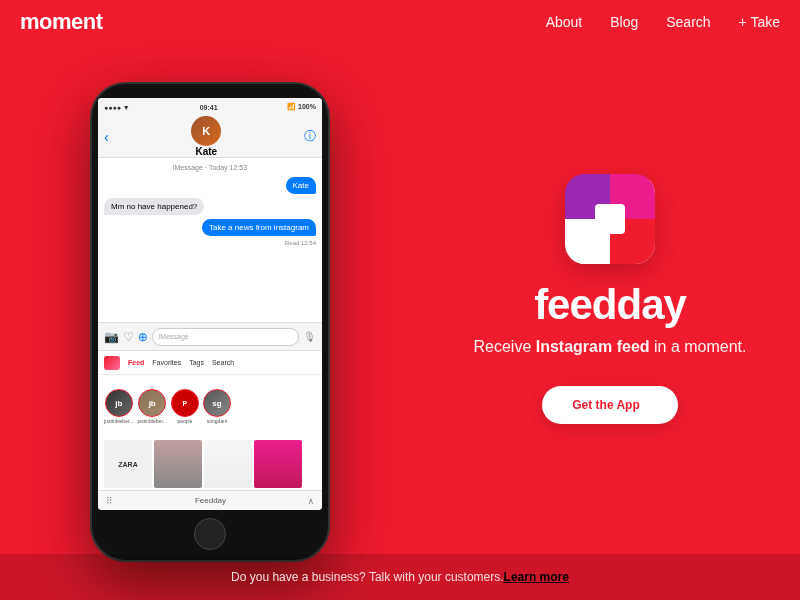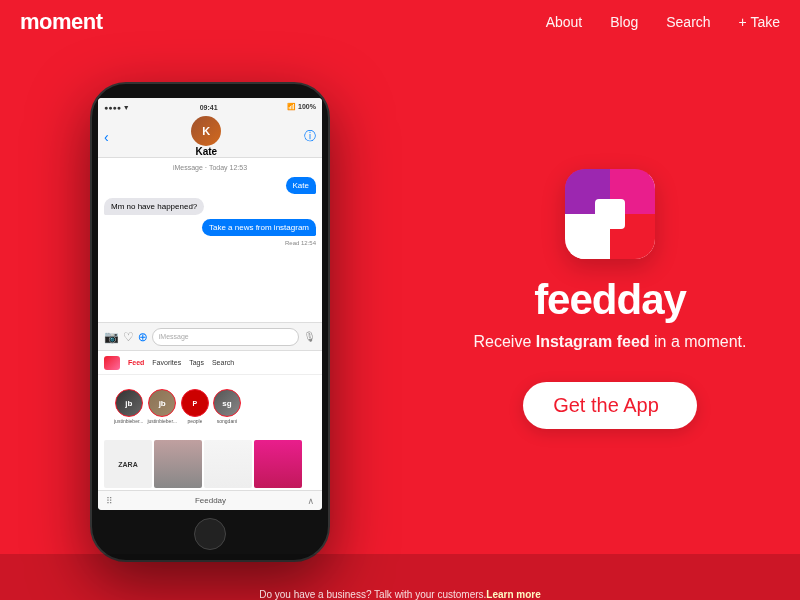--- a/index.html
+++ b/index.html
@@ -214,21 +214,21 @@
       color: #333;
       font-weight: 500;
     }
     .tab-item.active { color: #f01b2d; font-weight: 700; }
 
     .feedday-stories {
       height: 64px;
       background: white;
       display: flex;
       align-items: center;
-      padding: 4px 16px;
+      padding: 4px 6px;
       gap: 4px;
       border-top: 1px solid #eee;
     }
     .story-circle {
       display: flex;
       flex-direction: column;
       align-items: center;
       gap: 1px;
     }
     .story-avatar {
@@ -365,47 +365,48 @@
     }
     .app-tagline strong {
       font-weight: 700;
     }
     .get-app-btn {
       background: white;
       color: #f01b2d;
       border: none;
       border-radius: 30px;
       padding: 12px 30px;
-      font-size: 20px;
-      font-weight: 400;
+      font-size: 12px;
+      font-weight: 700;
       cursor: pointer;
       display: flex;
       align-items: center;
       gap: 8px;
       box-shadow: 0 4px 16px rgba(0,0,0,0.15);
     }
     .apple-icon {
       font-size: 18px;
     }
 
     
     #footer {
       position: absolute;
       bottom: 0; left: 0; right: 0;
       height: 46px;
       background: rgba(0,0,0,0.15);
       display: flex;
-      align-items: flex-end;
+      align-items: center;
       justify-content: center;
-      font-size: 10px;
+      font-size: 12px;
       color: rgba(255,255,255,0.85);
     }
     .footer-learn-more {
-      color: #fef9c3;
+      color: #000000;
       font-weight: 600;
+      text-decoration: underline;
       cursor: pointer;
     }
 
     
     .sa1 { background: linear-gradient(135deg, #333, #666); }
     .sa2 { background: linear-gradient(135deg, #8b7355, #a0896a); }
     .sa3 { background: #e63946; display: flex; align-items:center; justify-content:center; }
     .sa4 { background: linear-gradient(135deg, #555, #888); }
   </style>
 </head>

